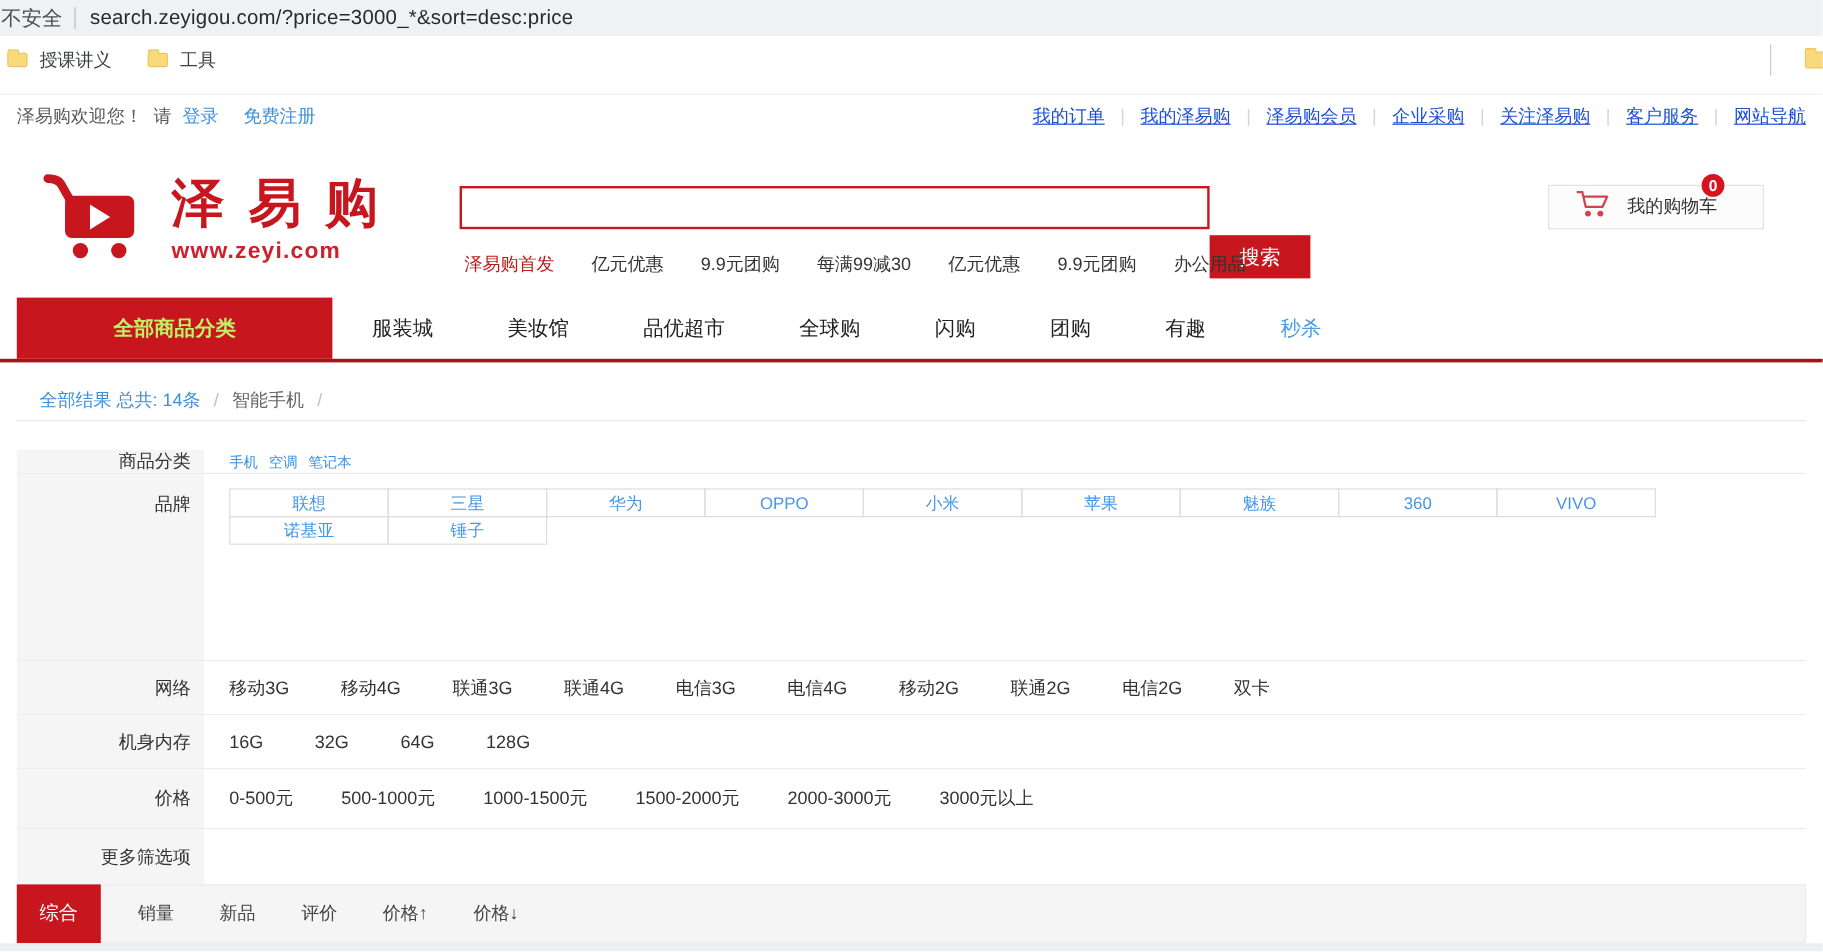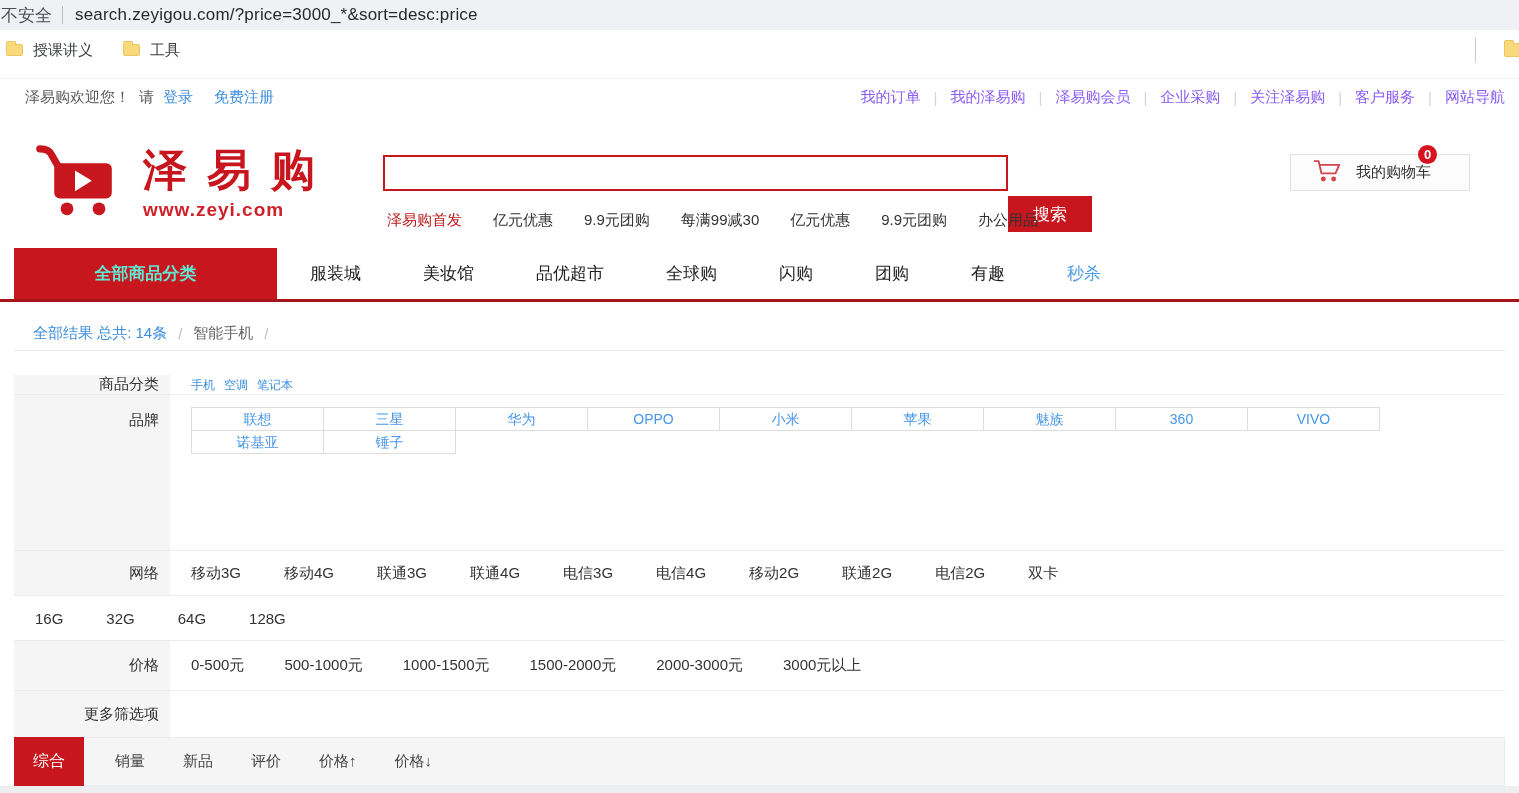--- a/index.html
+++ b/index.html
@@ -23,25 +23,25 @@
   .bm { display:flex; align-items:center; gap:10px; margin-left:6px; cursor:pointer; }
   .bm span { font-size:15px; color:#3c4043; }
   .bm + .bm { margin-left:30px; }
   .bm-right { position:absolute; right:0; top:30px; height:40px; display:flex; align-items:center; }
   .bm-right .vdiv { width:1px; height:26px; background:#c9ccd0; margin-right:28px; }
   .bm-right .folder { width:19px; height:14px; margin-right:-4px; }
   
   .userbar { position:absolute; top:78px; left:0; width:1519px; height:37px;
     background:#fff; border-top:1px solid #f0f0f0; display:flex;
     align-items:center; justify-content:space-between; font-size:15px; color:#595959; }
-  .userbar .left { margin-left:25px; display:flex; align-items:flex-end; gap:9px; }
+  .userbar .left { margin-left:14px; display:flex; align-items:flex-end; gap:9px; }
   .userbar .right { margin-right:14px; display:flex; align-items:center; }
   .lnk-blue { color:#3d8fdd; cursor:pointer; }
   .lnk-lightblue { color:#8cbdee; cursor:pointer; }
-  .userbar .right .item { color:#8b5cf6; cursor:pointer; }
+  .userbar .right .item { color:#1d4ed8; cursor:pointer;text-decoration:underline; }
   .userbar .right .sep { color:#d5d5d5; margin:0 13px; }
   
   .logo { position:absolute; left:35px; top:143px; display:flex; cursor:pointer; }
   .logo-text { margin-left:28px; }
   .logo-title { font-family:"DejaVu Serif","Liberation Serif",serif; font-weight:bold;
     font-size:44px; color:#c8161e; letter-spacing:20px; line-height:54px; }
   .logo-site { font-size:19px; font-weight:bold; color:#cf2129; letter-spacing:1px; margin-top:2px; }
   .searchwrap { position:absolute; left:383px; top:155px; display:flex; }
   .searchwrap input { width:625px; height:36px; border:2px solid #c8161e; outline:none;
     font-size:16px; padding:0 10px; }
@@ -55,21 +55,21 @@
     border:1px solid #e2e2e2; background:#fcfcfc; display:flex; align-items:center;
     padding-left:22px; cursor:pointer; }
   .cartbox .lbl { margin-left:13px; font-size:15px; color:#333; }
   .cart-badge { position:absolute; left:127px; top:-10px; min-width:19px; height:19px;
     border-radius:10px; background:#d6131f; color:#fff; font-size:13px; font-weight:bold;
     display:flex; align-items:center; justify-content:center; }
   
   .mainnav { position:absolute; top:248px; left:0; width:1519px; height:54px;
     background:#fff; border-bottom:3px solid #a5131b; }
   .allcat { position:absolute; left:14px; top:0; width:263px; height:51px; background:#c8161e;
-    color:#5eead4; font-size:17px; font-weight:bold; display:flex; align-items:center;
+    color:#bef264; font-size:17px; font-weight:bold; display:flex; align-items:center;
     justify-content:center; cursor:pointer; }
   .navitems { position:absolute; left:310px; top:0; height:51px; display:flex;
     align-items:center; gap:62px; font-size:17px; color:#222; }
   .navitems span { cursor:pointer; }
   .navitems .active { color:#4d9de3; }
   
   .crumbs { position:absolute; top:318px; left:33px; height:30px; display:flex;
     align-items:center; font-size:15px; }
   .crumbs .res { color:#3d8fdd; cursor:pointer; }
   .crumbs .sep { color:#c0c0c0; margin:0 11px; }
@@ -258,20 +258,21 @@
       <span>电信3G</span>
       <span>电信4G</span>
       <span>移动2G</span>
       <span>联通2G</span>
       <span>电信2G</span>
       <span>双卡</span>
     </div>
   </div>
 
   <div class="frow r-mem">
+    <div class="flabel">机身内存</div>
     <div class="fcontent">
       <span>16G</span>
       <span>32G</span>
       <span>64G</span>
       <span>128G</span>
     </div>
   </div>
 
   <div class="frow r-price">
     <div class="flabel">价格</div>

